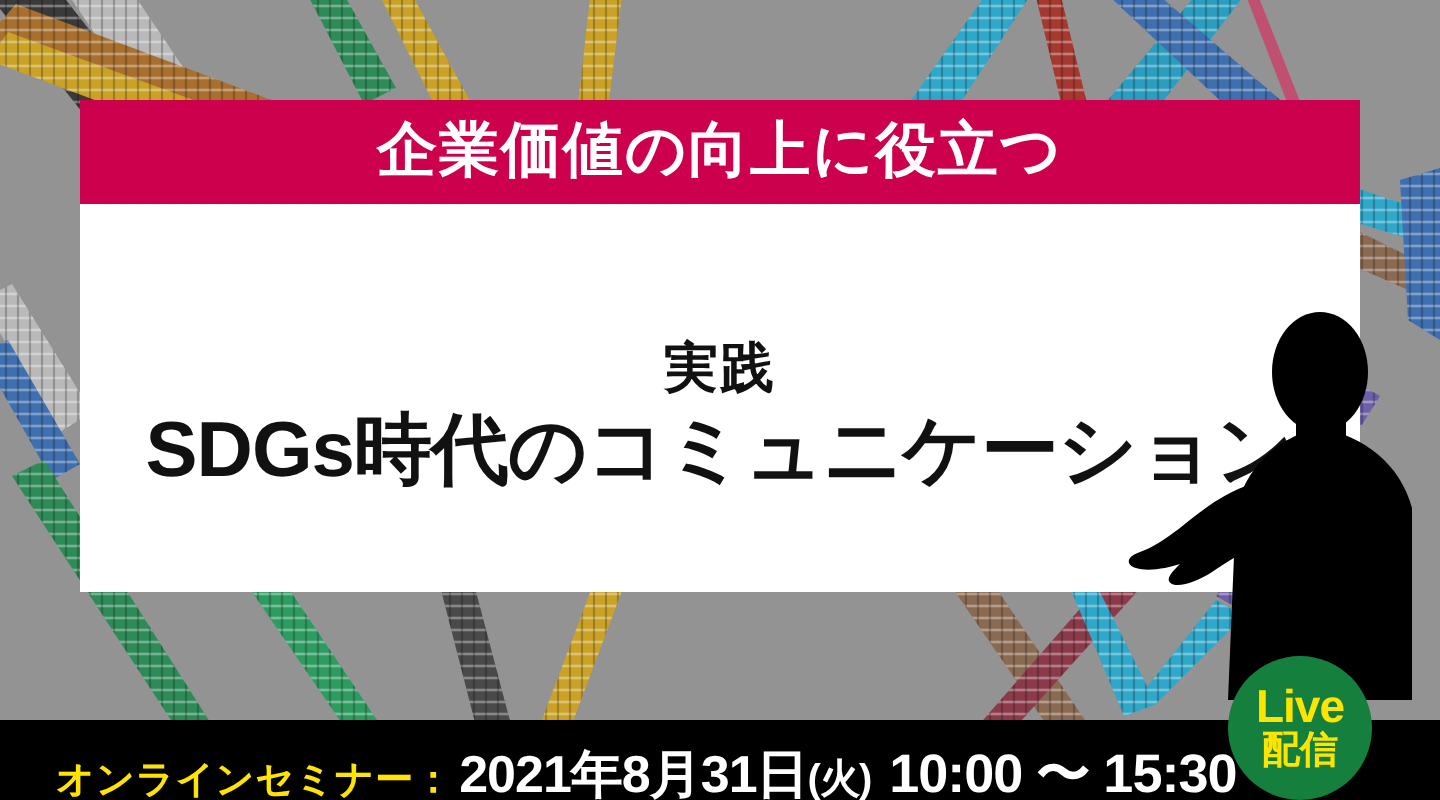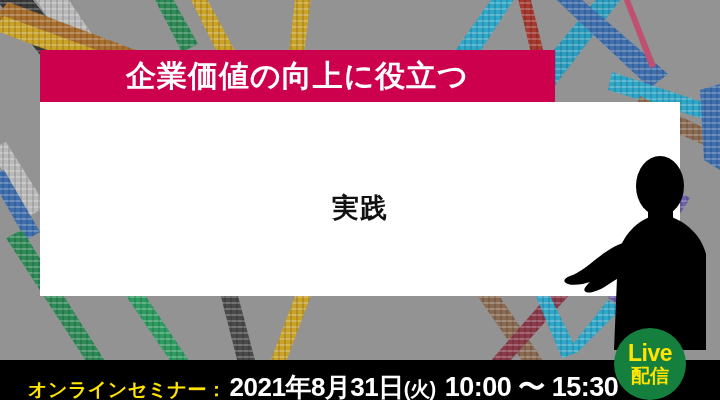--- a/index.html
+++ b/index.html
@@ -22,21 +22,21 @@
     position:absolute;
     left:0; top:0;
     width:720px; height:400px;
     z-index:0;
   }
 
   
   #headline-band {
     position:absolute;
     left:40px; top:50px;
-    width:515px; height:52px;
+    width:640px; height:52px;
     background:#cc004c;
     z-index:3;
     display:flex;
     align-items:center;
     justify-content:center;
   }
   #headline-text {
     color:#ffffff;
     font-size:30px;
     font-weight:bold;
@@ -291,20 +291,21 @@
       <polygon points="186,-10 202,-10 238,56 222,62" fill="url(#stitch)"></polygon>
     </g>
   </svg>
 
   <div id="headline-band">
     <span id="headline-text">企業価値の向上に役立つ</span>
   </div>
 
   <div id="title-panel">
     <div id="title-line-1">実践</div>
+    <div id="title-line-2">SDGs時代のコミュニケーション</div>
   </div>
 
   <svg id="presenter-silhouette" viewBox="0 0 164 200" width="164" height="200">
     <g fill="#000000">
 
       <ellipse cx="104" cy="36" rx="24" ry="30"></ellipse>
 
       <rect x="92" y="58" width="25" height="18"></rect>
 
       <path d="M104 64

